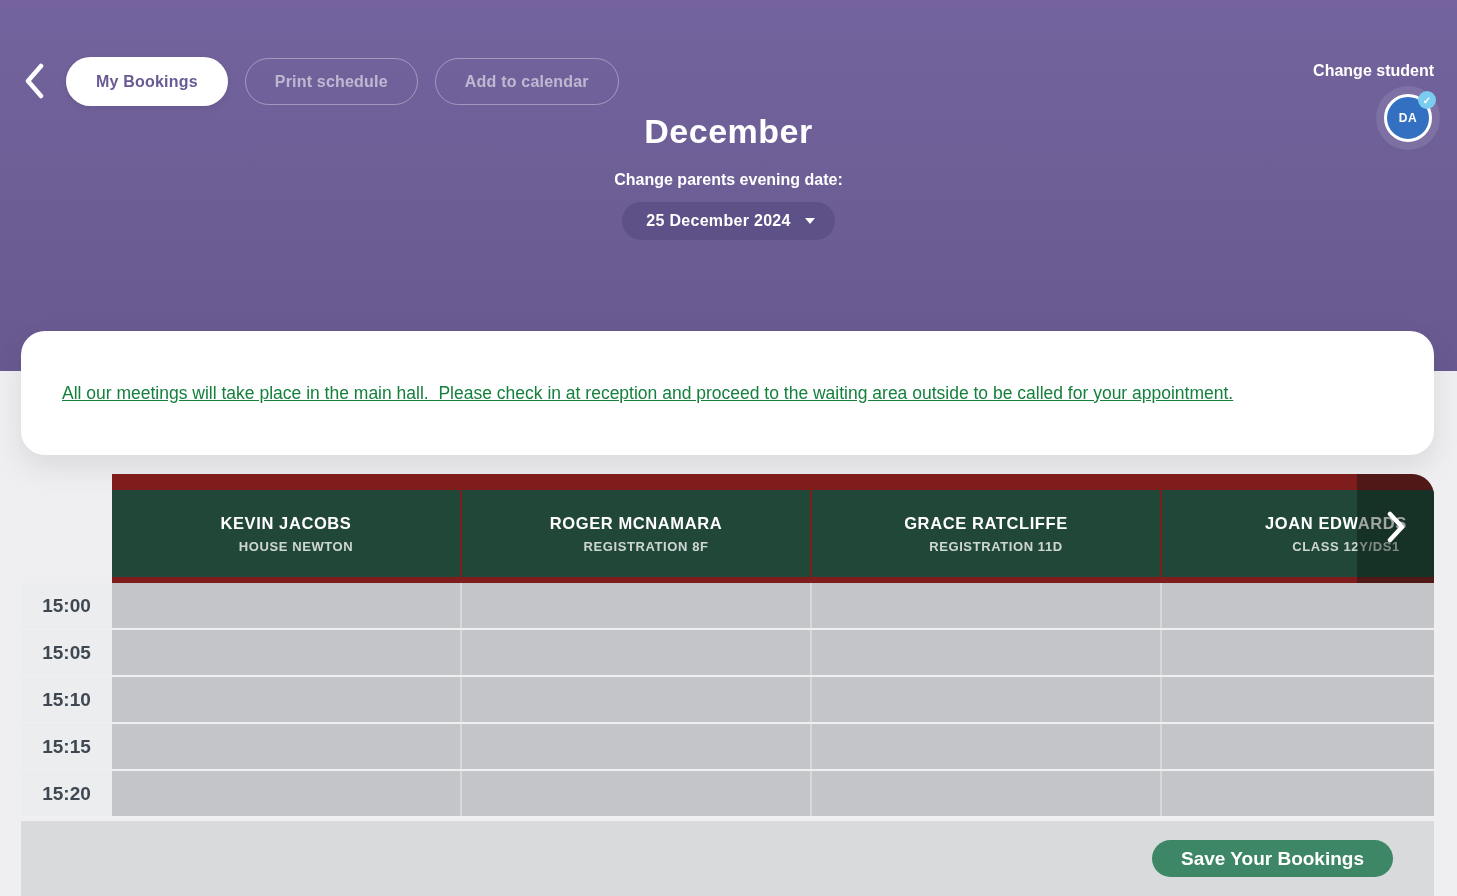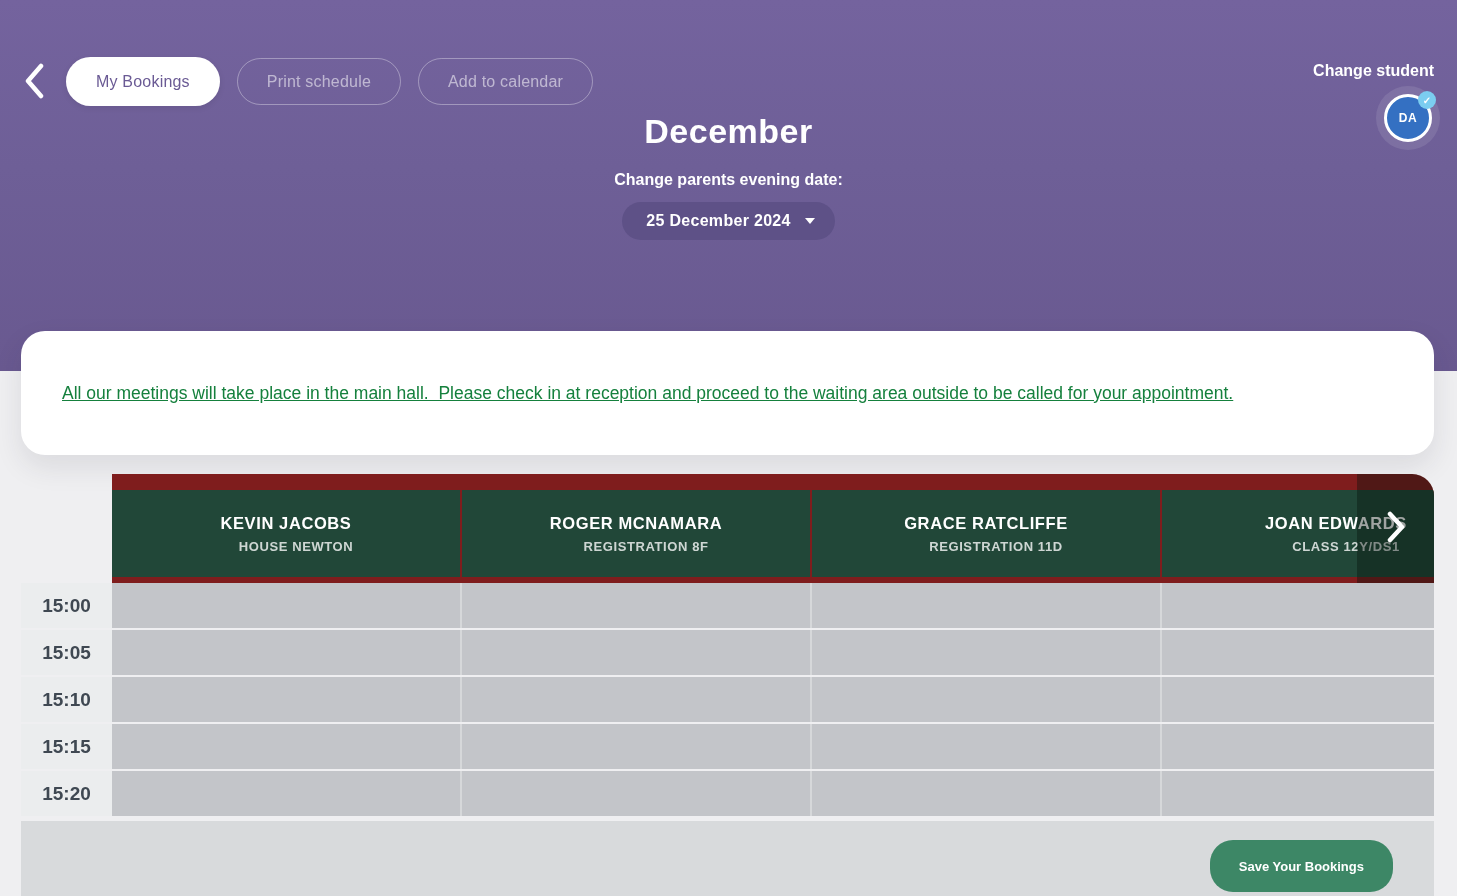--- a/index.html
+++ b/index.html
@@ -17,21 +17,21 @@
     background: linear-gradient(180deg, #74639e 0%, #6e5f97 45%, #695990 100%);
   }
   .back-btn {
     position: absolute; left: 16px; top: 60px; width: 36px; height: 44px;
     background: transparent; border: none; cursor: pointer;
     display: flex; align-items: center; justify-content: center;
   }
   .tabs { position: absolute; left: 66px; top: 57px; display: flex; gap: 17px; }
   .tab {
     height: 49px; border-radius: 25px; padding: 0 29px;
-    font-size: 16px; font-weight: 400; letter-spacing: .2px;
+    font-size: 16px; font-weight: 700; letter-spacing: .2px;
     display: flex; align-items: center; cursor: pointer;
     border: 1.5px solid transparent; background: transparent;
     font-family: "Liberation Sans", sans-serif;
   }
   .tab.active { background: #ffffff; color: #6a5a94; box-shadow: 0 2px 6px rgba(0,0,0,.08); }
   .tab.ghost { border-color: rgba(255,255,255,.35); color: rgba(255,255,255,.55); height: 47px; margin-top: 1px; }
 
   .change-student {
     position: absolute; right: 23px; top: 62px;
     color: #ffffff; font-size: 16px; font-weight: 600;
@@ -111,23 +111,23 @@
   }
   .slots { flex: 1; display: flex; gap: 2px; background: #d6d8da; overflow: hidden; }
   .slot-cell { width: 348px; flex: 0 0 348px; background: #c3c5c9; border: none; cursor: pointer; }
 
   
   .grid-footer {
     position: absolute; left: 21px; top: 821px; width: 1413px; height: 75px;
     background: #d8dadc;
   }
   .save-btn {
-    position: absolute; right: 41px; top: 19px; height: 52px; border-radius: 23px;
+    position: absolute; right: 41px; top: 19px; height: 37px; border-radius: 23px;
     background: #3d8766; border: none; cursor: pointer; padding: 0 29px;
-    color: #ffffff; font-size: 13px; font-weight: 600;
+    color: #ffffff; font-size: 19px; font-weight: 600;
     font-family: "Liberation Sans", sans-serif;
   }
 </style>
 </head>
 <body>
 
 <div class="hero">
 
   <button class="back-btn">
     <span>

